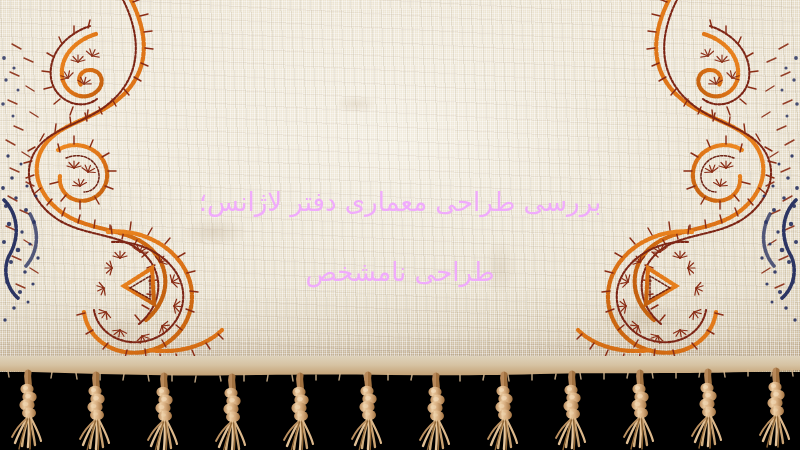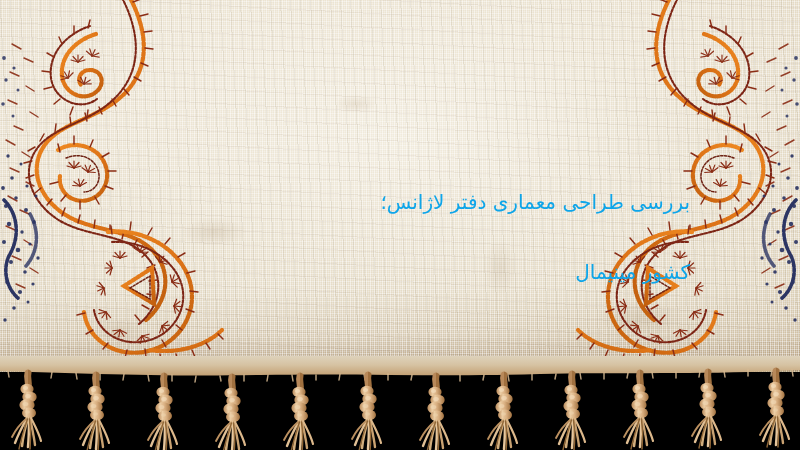--- a/index.html
+++ b/index.html
@@ -72,22 +72,22 @@
   .motif.right{right:0;transform:scaleX(-1);}
   .motif svg{display:block;width:300px;height:372px;}
 
   
   .fringe{position:absolute;left:0;top:356px;width:800px;height:94px;}
   .fringe svg{display:block;width:800px;height:94px;}
 
   
   .caption{
     position:absolute;left:110px;top:150px;width:580px;
-    text-align:right;color:#0ea5e9;
-    font-size:20px;line-height:35px;font-weight:400;
+    text-align:center;color:#f0abfc;
+    font-size:26px;line-height:35px;font-weight:400;
     letter-spacing:0;white-space:pre-line;
     text-rendering:optimizeLegibility;
   }
   .caption .line{display:block;}
 </style>
 </head>
 <body>
 
 <div class="stage">
 
@@ -665,16 +665,16 @@
         <use href="#tassel" x="572" y="18"></use>
         <use href="#tassel" x="640" y="17"></use>
         <use href="#tassel" x="708" y="16"></use>
         <use href="#tassel" x="776" y="15"></use>
       </g>
     </svg>
   </div>
 
   <div class="caption">
     <span class="line">بررسی طراحی معماری دفتر لاژانس؛</span>
-    <span class="line">کشور مینیمال</span>
+    <span class="line">طراحی نامشخص</span>
   </div>
 
 </div>
 
 </body></html>

